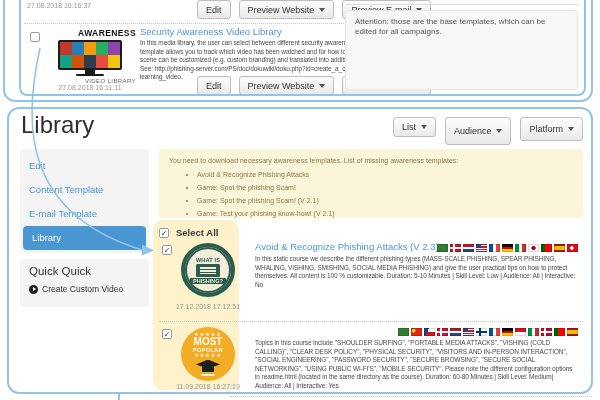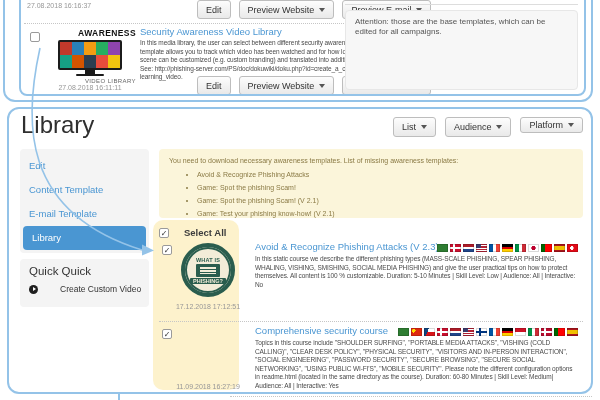--- a/index.html
+++ b/index.html
@@ -86,21 +86,21 @@
   .diploma{width:16px;height:4px;background:#fdf3cf;border:1px solid #d9b13b;border-radius:2px;margin-top:1px}
   
   .xicon{position:relative;width:10px;height:10px;cursor:pointer}
   .xicon::before,.xicon::after{content:"";position:absolute;left:0;top:4px;width:10px;height:2.4px;background:#111;border-radius:1px}
   .xicon::before{transform:rotate(45deg)}
   .xicon::after{transform:rotate(-45deg)}
   .vicon{width:9px;height:9px;border-radius:50%;background:#1f1f1f;position:relative;flex:none}
   .vicon::after{content:"";position:absolute;left:3.5px;top:2.5px;border-left:3.5px solid #fff;border-top:2px solid transparent;border-bottom:2px solid transparent}
   .h1{font-size:24px;line-height:30px;color:#2f2f2f}
   .qt-title{font-size:11.5px;color:#333}
-  .qt-link{display:flex;align-items:center;gap:22px;font-size:8.5px;color:#333;cursor:pointer}
+  .qt-link{display:flex;align-items:center;gap:4px;font-size:8.5px;color:#333;cursor:pointer}
   .selall-label{font-size:9.5px;font-weight:bold;color:#3d3d3d}
   .tick{position:absolute;width:2px;background:var(--annotation)}
   .hl-band{position:absolute;background:var(--highlight);border-radius:10px}
 </style>
 </head>
 <body>
 
 <div id="screen">
 
   
@@ -160,25 +160,25 @@
   </div>
 
   
   <div class="abs h1" style="left:21px;top:110px">Library</div>
 
   <div class="abs btn-row" style="right:17px;top:117px;gap:9px">
     <div class="btn" style="height:20px">
         <span>List</span>
         <i class="caret"></i>
       </div>
-    <div class="btn" style="height:20px">
+    <div class="btn" style="height:28px">
         <span>Audience</span>
         <i class="caret"></i>
       </div>
-    <div class="btn" style="height:16px">
+    <div class="btn" style="height:24px">
         <span>Platform</span>
         <i class="caret"></i>
       </div>
   </div>
 
   
   <div class="abs sidebox" style="left:20px;top:149px;width:129px;height:104px;padding-top:5px">
     <div class="nav-item">Edit</div>
     <div class="nav-item">Content Template</div>
     <div class="nav-item">E-mail Template</div>
@@ -204,21 +204,21 @@
         <li>Game: Spot the phishing Scam! (V 2.1)</li>
         <li>Game: Test your phishing know-how! (V 2.1)</li>
       </ul>
   </div>
 
   
   <div class="hl-band" style="left:153px;top:220px;width:86px;height:170px"></div>
 
   
   <div class="abs cb on" style="left:159px;top:228px"></div>
-  <div class="abs selall-label" style="left:184px;top:227px">Select All</div>
+  <div class="abs selall-label" style="left:176px;top:227px">Select All</div>
 
   
   <div class="abs cb on" style="left:162px;top:245px"></div>
   <div class="abs b1" style="left:181px;top:243px">
     <span class="l1">WHAT IS</span>
     <span class="mon">
         <i></i>
       </span>
     <span class="l2">PHISHING?</span>
   </div>
@@ -237,22 +237,30 @@
       <span class="flag flag-pt"></span>
       <span class="flag flag-es"></span>
       <span class="flag flag-tr"></span>
     </span>
   <div class="abs desc" style="left:255px;top:255px;width:323px">In this static course we describe the different phishing types (MASS-SCALE PHISHING, SPEAR PHISHING, WHALING, VISHING, SMISHING, SOCIAL MEDIA PHISHING) and give the user practical tips on how to protect themselves. All content is 100 % customizable. Duration: 5-10 Minutes | Skill Level: Low | Audience: All | Interactive: No</div>
 
   <div class="abs dotted" style="left:159px;top:321px;width:424px"></div>
 
   
   <div class="abs cb on" style="left:162px;top:329px"></div>
+  <div class="abs b2" style="left:181px;top:327px">
+    <span class="stars">★★★★★</span>
+    <span class="l1">MOST</span>
+    <span class="l2">POPULAR</span>
+    <span class="stars">★★★★★</span>
+    <span class="cap"></span>
+    <span class="capbase"></span>
+    <span class="diploma"></span>
+  </div>
   <div class="abs date" style="left:168px;top:383px;width:80px;text-align:center">11.09.2018 16:27:19</div>
-  <a class="abs title-link link" style="left:255px;top:325px">Comprehensive security course</a>
   <span class="abs flags" style="right:22px;top:328px">
 
   <span class="flag flag-sa"></span>
       <span class="flag flag-cn"></span>
       <span class="flag flag-cz"></span>
       <span class="flag flag-dk"></span>
       <span class="flag flag-nl"></span>
       <span class="flag flag-us"></span>
       <span class="flag flag-fi"></span>
       <span class="flag flag-fr"></span>

